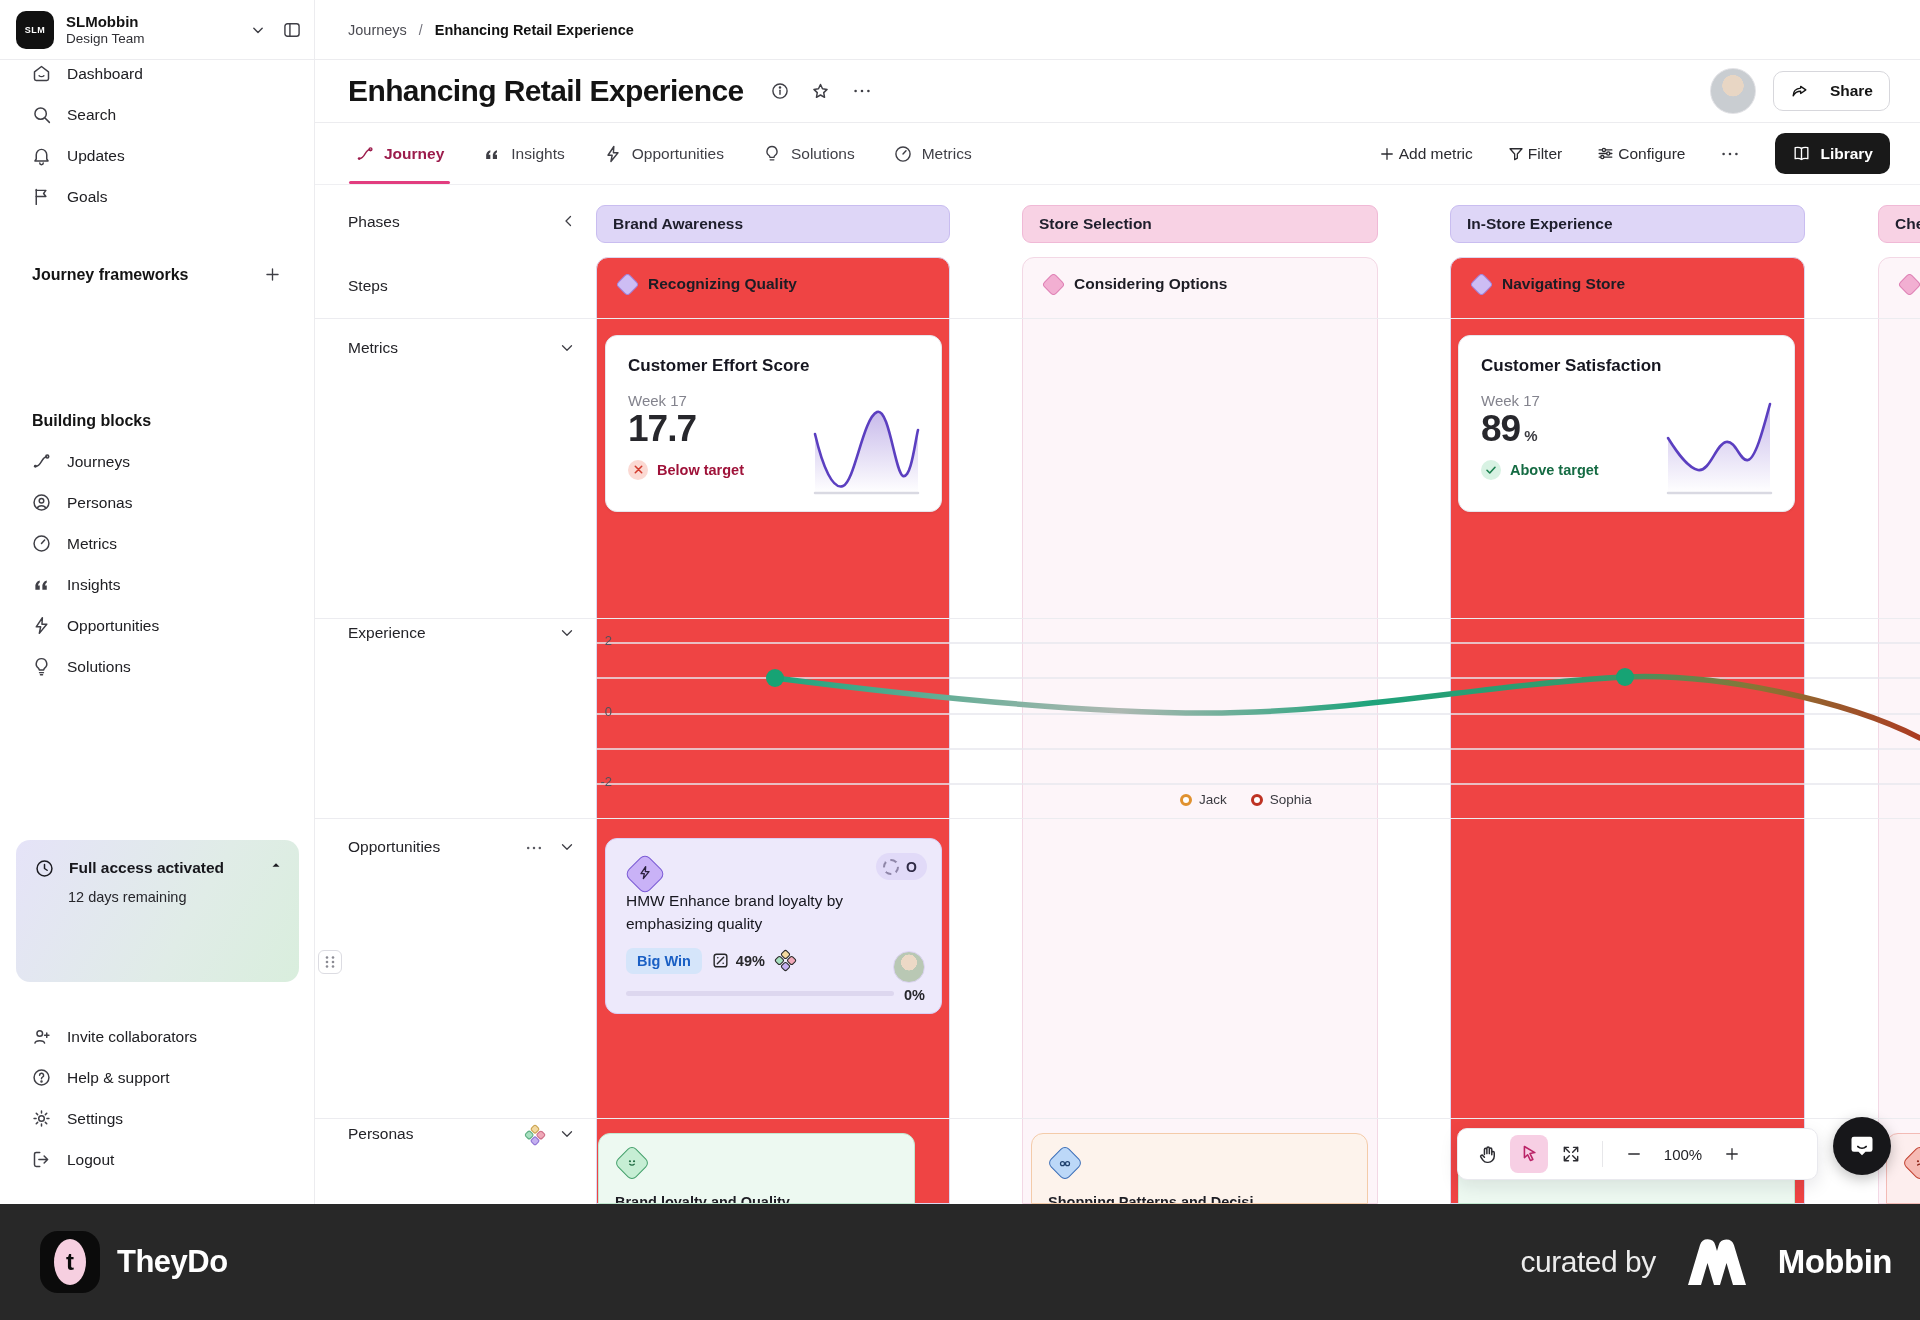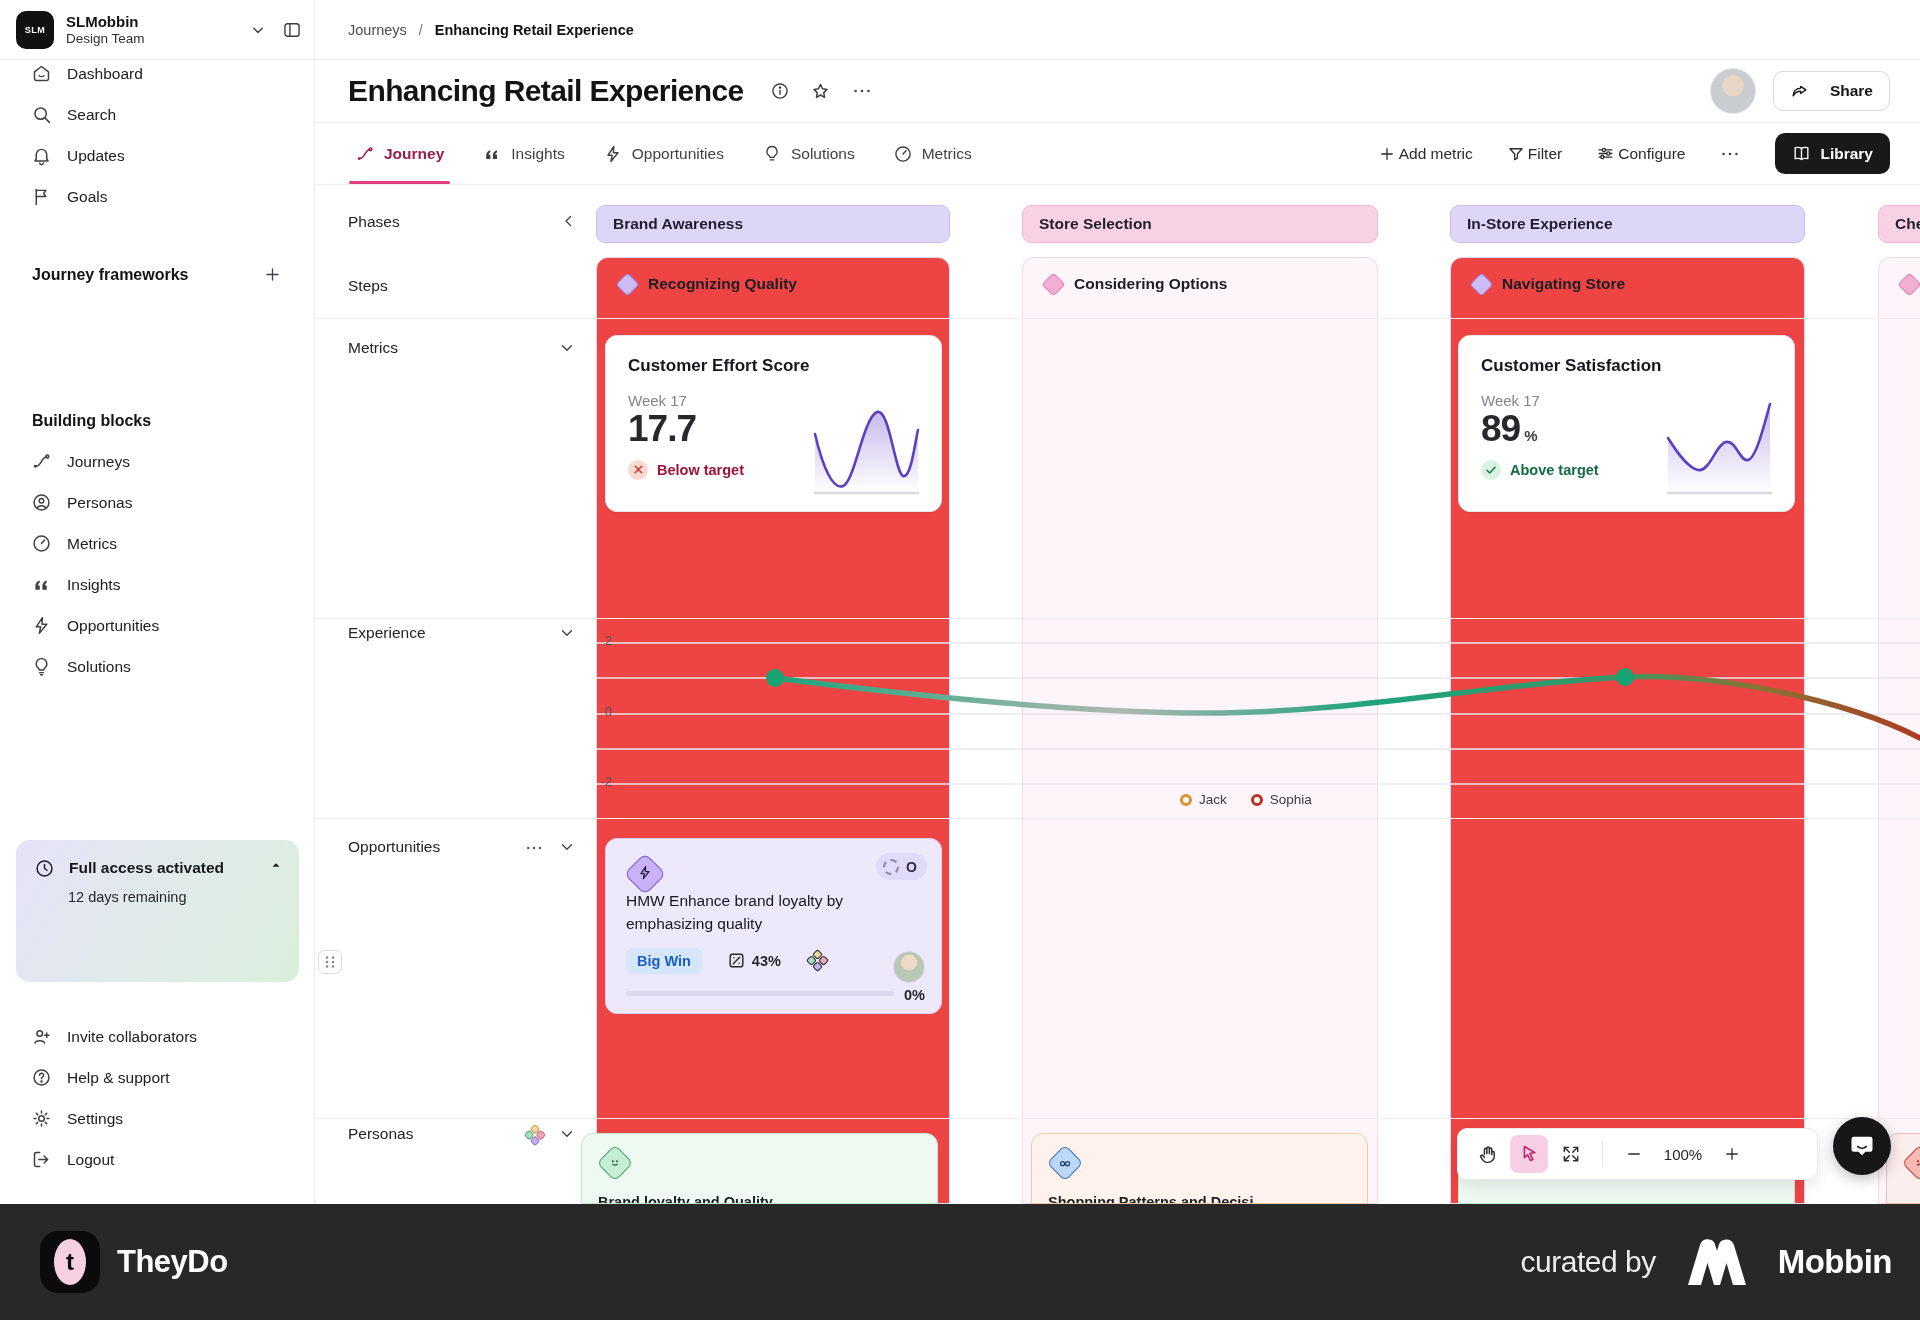--- a/index.html
+++ b/index.html
@@ -72,21 +72,21 @@
   .legend{position:absolute;top:792px;display:flex;gap:24px;align-items:center;z-index:4;font-size:13.5px;color:#3a3a40}
   .lgi{display:flex;align-items:center;gap:7px}
   .ring{width:12px;height:12px;border-radius:50%;background:#fff;border:3px solid}
 
   .ocard{position:absolute;left:605px;top:838px;width:337px;height:176px;background:#ede9fb;border:1px solid #d9cff6;border-radius:12px;z-index:4;padding:16px 20px}
   .odia{position:relative;width:30px;height:30px;border-radius:7px;transform:rotate(45deg);background:#c9b2f7;border:1.8px solid #7c5cd6;margin:4px 0 0 4px}
   .opill{position:absolute;right:14px;top:14px;height:27px;padding:0 10px 0 7px;border-radius:999px;background:#e1daf8;display:flex;align-items:center;gap:7px}
   .dotc{width:16px;height:16px;border-radius:50%;border:2px dashed #8f86a8}
   .oO{font-size:14px;font-weight:700;color:#2f2a45}
   .otitle{font-size:15.5px;color:#17171f;line-height:1.5;margin-top:0;width:260px}
-  .orow{display:flex;align-items:center;gap:25px;margin-top:12px}
+  .orow{display:flex;align-items:center;gap:9px;margin-top:12px}
   .bigwin{background:#d5e5fa;color:#1a5fc4;font-weight:700;font-size:14.5px;border-radius:7px;padding:5px 11px}
   .oscore{font-size:14.5px;font-weight:600;color:#27272a;display:flex;align-items:center;gap:6px}
   .oav{position:absolute;right:16px;top:112px;width:32px;height:32px;border-radius:50%;background:radial-gradient(circle at 50% 35%,#ecd9c6 0 32%,#b9c8b4 33% 100%);border:1px solid #dcd4f2}
   .obar{position:absolute;left:20px;bottom:17px;width:268px;height:5px;border-radius:3px;background:#ddd7ef}
   .opct{position:absolute;right:16px;bottom:10px;font-size:14.5px;font-weight:600;color:#26262b}
 
   .pcard{position:absolute;top:1133px;height:71px;border-radius:12px 12px 0 0;z-index:4;border:1px solid;padding:10px 14px;overflow:hidden}
   .pcard.grn{background:#edf9f1;border-color:#c2e8d0}
   .pcard.org{background:#fdf3ec;border-color:#f4cba9}
   .pcard.red{background:#fdeeee;border-color:#f3bbb6}
@@ -640,39 +640,39 @@
     <div class="otitle">HMW Enhance brand loyalty by emphasizing quality</div>
     <div class="orow">
       <span class="bigwin">Big Win</span>
       <span class="oscore">
         <svg width="19" height="19" viewBox="0 0 24 24" class="ic" style="stroke:#27272a;stroke-width:1.8">
             <rect x="4" y="4" width="16" height="16" rx="3"></rect>
             <path d="M8 16 16 8"></path>
             <circle cx="8.6" cy="8.6" r="1" fill="#27272a" stroke="none"></circle>
             <circle cx="15.4" cy="15.4" r="1" fill="#27272a" stroke="none"></circle>
           </svg>
-        <span>43%</span>
+        <span>49%</span>
       </span>
       <span>
         <svg width="23" height="23" viewBox="0 0 24 24">
             <g transform="rotate(45 12 12)">
               <rect x="4" y="4" width="7" height="7" rx="2" fill="#f3d9a0" stroke="#2b2b2b" stroke-width="1.1"></rect>
               <rect x="13" y="4" width="7" height="7" rx="2" fill="#f0a8b8" stroke="#2b2b2b" stroke-width="1.1"></rect>
               <rect x="4" y="13" width="7" height="7" rx="2" fill="#a8e0c0" stroke="#2b2b2b" stroke-width="1.1"></rect>
               <rect x="13" y="13" width="7" height="7" rx="2" fill="#c4b0f0" stroke="#2b2b2b" stroke-width="1.1"></rect>
             </g>
           </svg>
       </span>
     </div>
     <div class="oav"></div>
     <div class="obar"></div>
     <div class="opct">0%</div>
   </div>
 
-  <div class="pcard grn" style="left:581px;width:357px">
+  <div class="pcard grn" style="left:598px;width:317px">
     <div class="pdia grn">
       <svg width="14" height="14" viewBox="0 0 24 24" class="ic" style="stroke:#1f6b42;stroke-width:2.2">
           <circle cx="8.5" cy="9" r=".8" fill="#1f6b42"></circle>
           <circle cx="15.5" cy="9" r=".8" fill="#1f6b42"></circle>
           <path d="M8 14c2 2.2 6 2.2 8 0"></path>
         </svg>
     </div>
     <div class="pname">Brand loyalty and Quality</div>
   </div>
   <div class="pcard org" style="left:1031px;width:337px">

